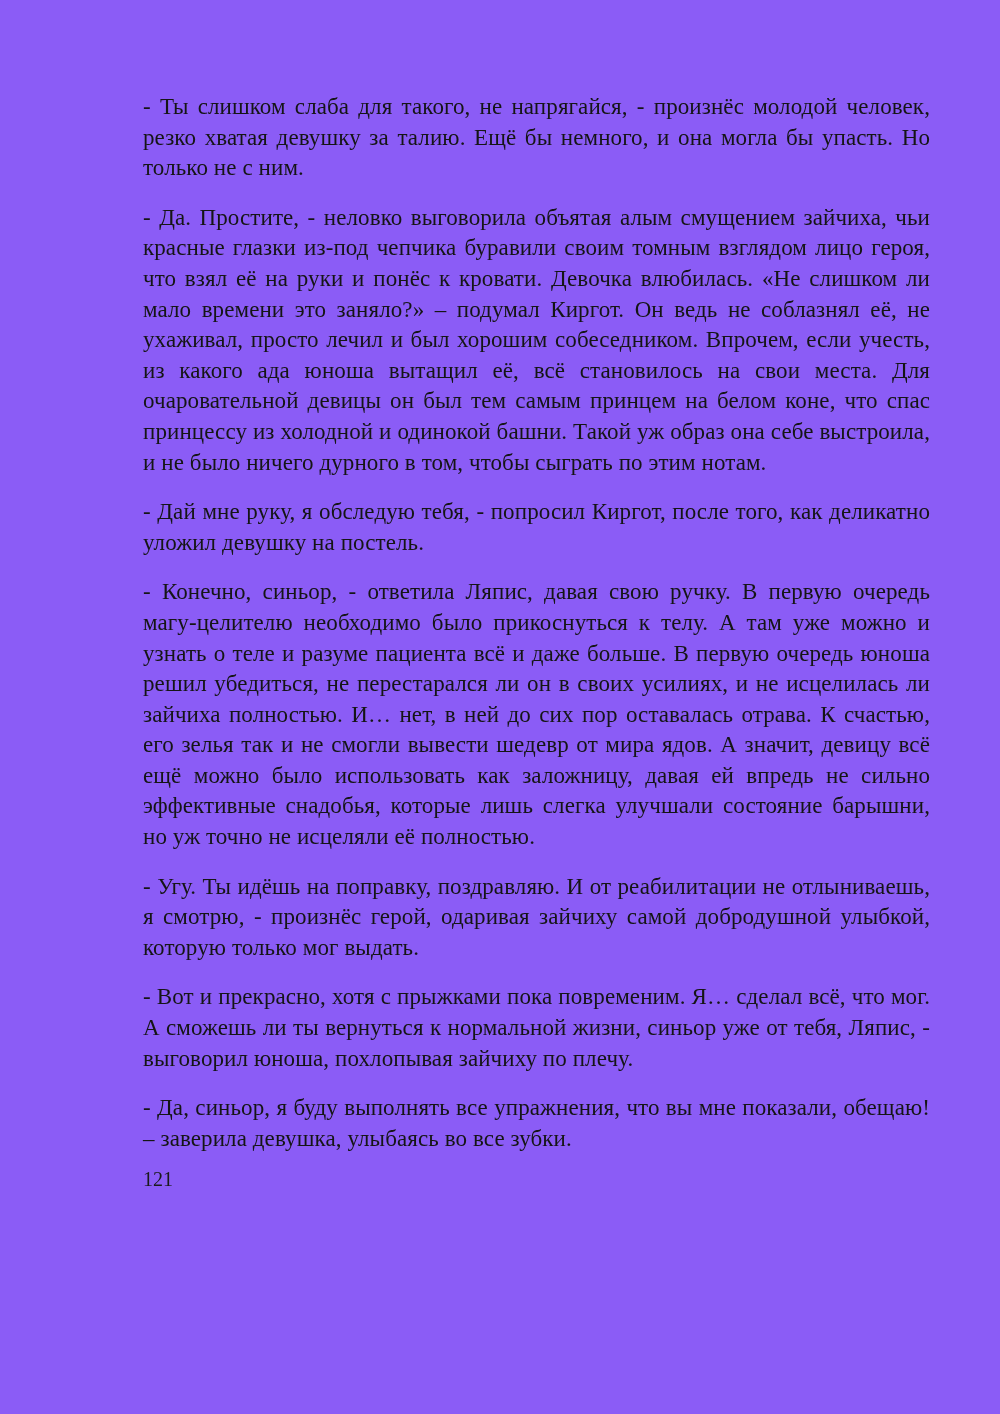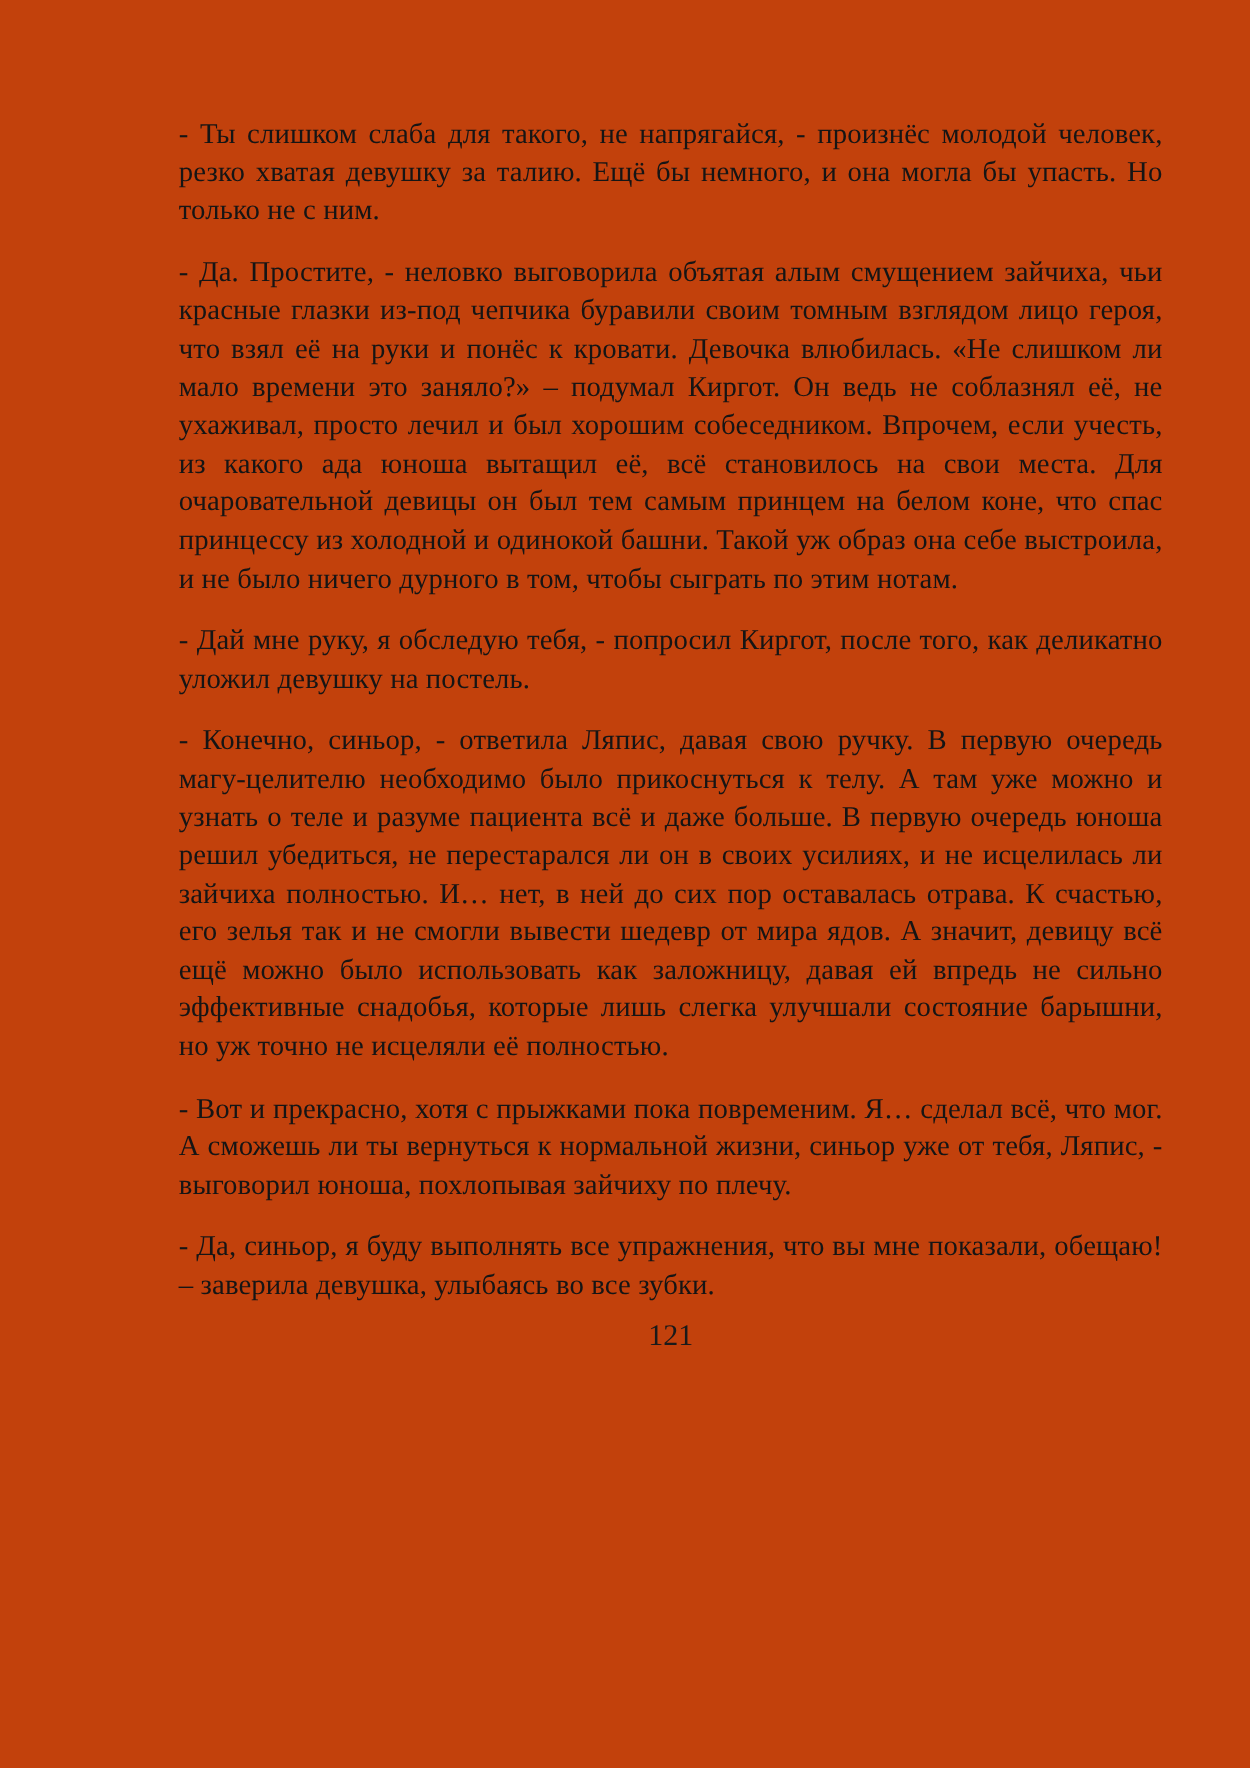--- a/index.html
+++ b/index.html
@@ -4,52 +4,53 @@
 <style>
   html, body {
     margin: 0;
     padding: 0;
     background: #ffffff;
   }
   .page {
     position: relative;
     width: 1000px;
     height: 1414px;
-    background: #c2410c;
+    background: #8b5cf6;
     box-sizing: border-box;
     padding: 92px 70px 0 143px;
     font-family: "Liberation Serif", "DejaVu Serif", serif;
     color: #151515;
     overflow: hidden;
   }
   .text-block {
     width: 100%;
   }
   .para {
     margin: 0 0 19px 0;
     font-size: 23px;
     line-height: 30.6px;
     text-align: justify;
     text-align-last: left;
     letter-spacing: 0.1px;
   }
   .page-number {
     margin-top: -6px;
-    font-size: 24px;
+    font-size: 20px;
     line-height: 24px;
-    text-align: center;
+    text-align: left;
     color: #1a1a1a;
   }
 </style>
 </head>
 <body>
 
 <div class="page">
   <div class="text-block">
     <p class="para">- Ты слишком слаба для такого, не напрягайся, - произнёс молодой человек, резко хватая девушку за талию. Ещё бы немного, и она могла бы упасть. Но только не с ним.</p>
     <p class="para">- Да. Простите, - неловко выговорила объятая алым смущением зайчиха, чьи красные глазки из-под чепчика буравили своим томным взглядом лицо героя, что взял её на руки и понёс к кровати. Девочка влюбилась. «Не слишком ли мало времени это заняло?» – подумал Киргот. Он ведь не соблазнял её, не ухаживал, просто лечил и был хорошим собеседником. Впрочем, если учесть, из какого ада юноша вытащил её, всё становилось на свои места. Для очаровательной девицы он был тем самым принцем на белом коне, что спас принцессу из холодной и одинокой башни. Такой уж образ она себе выстроила, и не было ничего дурного в том, чтобы сыграть по этим нотам.</p>
     <p class="para">- Дай мне руку, я обследую тебя, - попросил Киргот, после того, как деликатно уложил девушку на постель.</p>
     <p class="para">- Конечно, синьор, - ответила Ляпис, давая свою ручку. В первую очередь магу-целителю необходимо было прикоснуться к телу. А там уже можно и узнать о теле и разуме пациента всё и даже больше. В первую очередь юноша решил убедиться, не перестарался ли он в своих усилиях, и не исцелилась ли зайчиха полностью. И… нет, в ней до сих пор оставалась отрава. К счастью, его зелья так и не смогли вывести шедевр от мира ядов. А значит, девицу всё ещё можно было использовать как заложницу, давая ей впредь не сильно эффективные снадобья, которые лишь слегка улучшали состояние барышни, но уж точно не исцеляли её полностью.</p>
+    <p class="para">- Угу. Ты идёшь на поправку, поздравляю. И от реабилитации не отлыниваешь, я смотрю, - произнёс герой, одаривая зайчиху самой добродушной улыбкой, которую только мог выдать.</p>
     <p class="para">- Вот и прекрасно, хотя с прыжками пока повременим. Я… сделал всё, что мог. А сможешь ли ты вернуться к нормальной жизни, синьор уже от тебя, Ляпис, - выговорил юноша, похлопывая зайчиху по плечу.</p>
     <p class="para">- Да, синьор, я буду выполнять все упражнения, что вы мне показали, обещаю! – заверила девушка, улыбаясь во все зубки.</p>
     <div class="page-number">121</div>
   </div>
 </div>
 
 </body></html>

